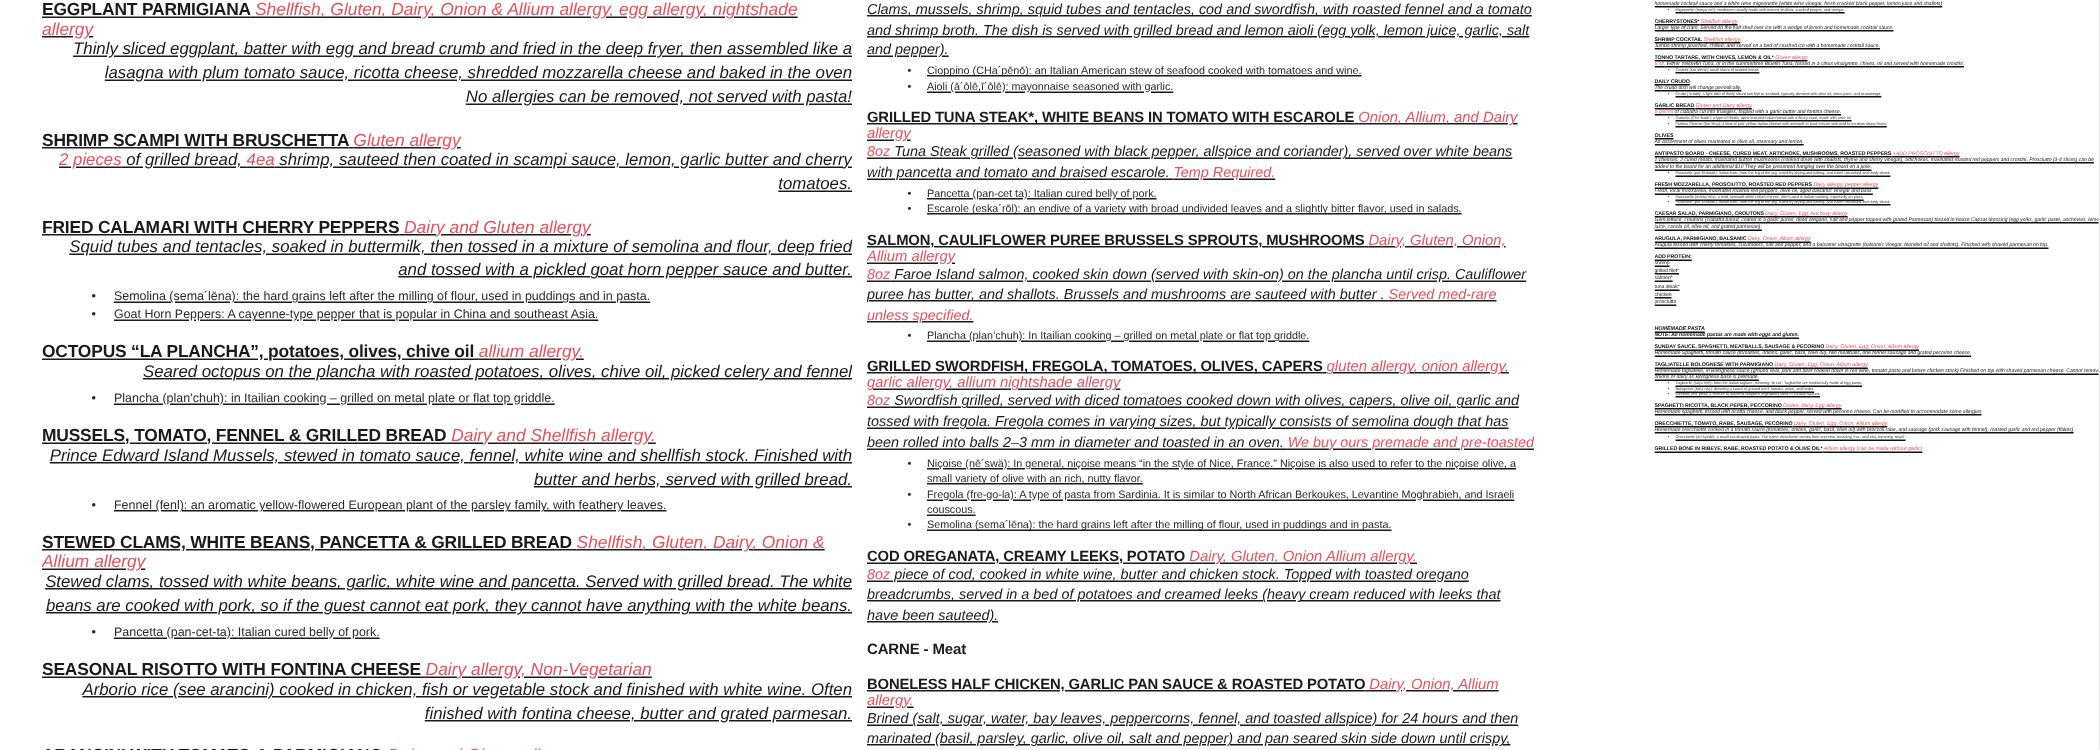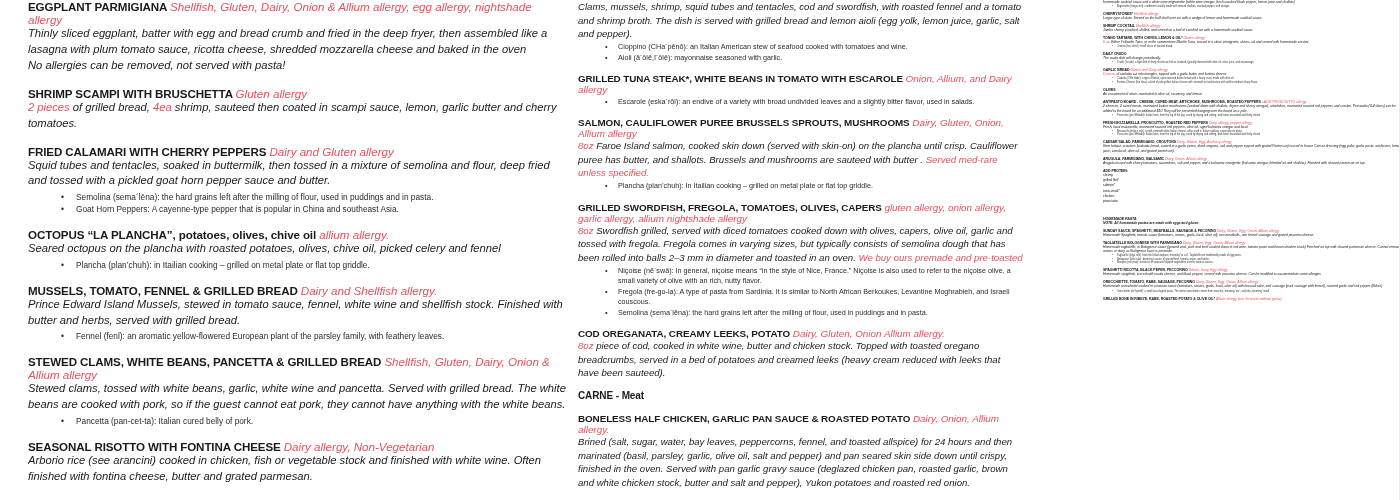--- a/index.html
+++ b/index.html
@@ -18,21 +18,21 @@
   }
   .page {
     position: absolute;
     inset: 0;
     background: #fff;
   }
 
   
   .col { position: absolute; top: 0; overflow: hidden; }
 
-  .item { margin-bottom: 0.55em; }
+  .item { margin-bottom: 0.55em; text-decoration: underline; }
   .item-title {
     font-weight: bold;
     letter-spacing: -0.01em;
   }
   .allergy {
     color: #e8505b;
     font-style: italic;
     font-weight: normal;
     letter-spacing: 0;
   }
@@ -63,21 +63,21 @@
   }
 
   
   #col-left {
     left: 28px;
     width: 540px;
     font-size: 11.2px;
   }
   #col-left .item { margin-bottom: 13px; }
   #col-left .item-title { font-size: 11.6px; }
-  #col-left .desc { font-size: 11.2px; line-height: 1.42; }
+  #col-left .desc { font-size: 11.2px; line-height: 1.42; text-align: right; }
   #col-left .notes li {
     font-size: 8.3px;
     padding-left: 48px;
     line-height: 1.45;
     color: #2a2a2a;
   }
   #col-left .notes li::before { left: 33px; font-size: 8.5px; }
 
   
   #col-mid {
@@ -185,21 +185,23 @@
         <div class="item">
           <div class="desc">Clams, mussels, shrimp, squid tubes and tentacles, cod and swordfish, with roasted fennel and a tomato and shrimp broth. The dish is served with grilled bread and lemon aioli (egg yolk, lemon juice, garlic, salt and pepper).</div>
           <ul class="notes">
             <li>Cioppino (CHa´pēnō): an Italian American stew of seafood cooked with tomatoes and wine.</li>
             <li>Aioli (ā´ōlē,ī´ōlē): mayonnaise seasoned with garlic.</li>
           </ul>
         </div>
         <div class="item"></div>
         <div class="item">
           <div class="item-title"><span>GRILLED TUNA STEAK*, WHITE BEANS IN TOMATO WITH ESCAROLE</span> <span class="allergy">Onion, Allium, and Dairy allergy</span></div>
-          <ul class="notes">
+          <div class="desc"><span class="hl">8oz</span><span> Tuna Steak grilled (seasoned with black pepper, allspice and coriander), served over white beans with pancetta and tomato and braised escarole. </span><span class="hl">Temp Required.</span></div>
+          <ul class="notes">
+            <li>Pancetta (pan-cet ta): Italian cured belly of pork.</li>
             <li>Escarole (eska´rōl): an endive of a variety with broad undivided leaves and a slightly bitter flavor, used in salads.</li>
           </ul>
         </div>
         <div class="item">
           <div class="item-title"><span>SALMON, CAULIFLOWER PUREE BRUSSELS SPROUTS, MUSHROOMS</span> <span class="allergy">Dairy, Gluten, Onion, Allium allergy</span></div>
           <div class="desc"><span class="hl">8oz</span><span> Faroe Island salmon, cooked skin down (served with skin-on) on the plancha until crisp. Cauliflower puree has butter, and shallots. Brussels and mushrooms are sauteed with butter . </span><span class="hl">Served med-rare unless specified.</span></div>
           <ul class="notes">
             <li>Plancha (plan’chuh): In Itailian cooking – grilled on metal plate or flat top griddle.</li>
           </ul>
         </div>

